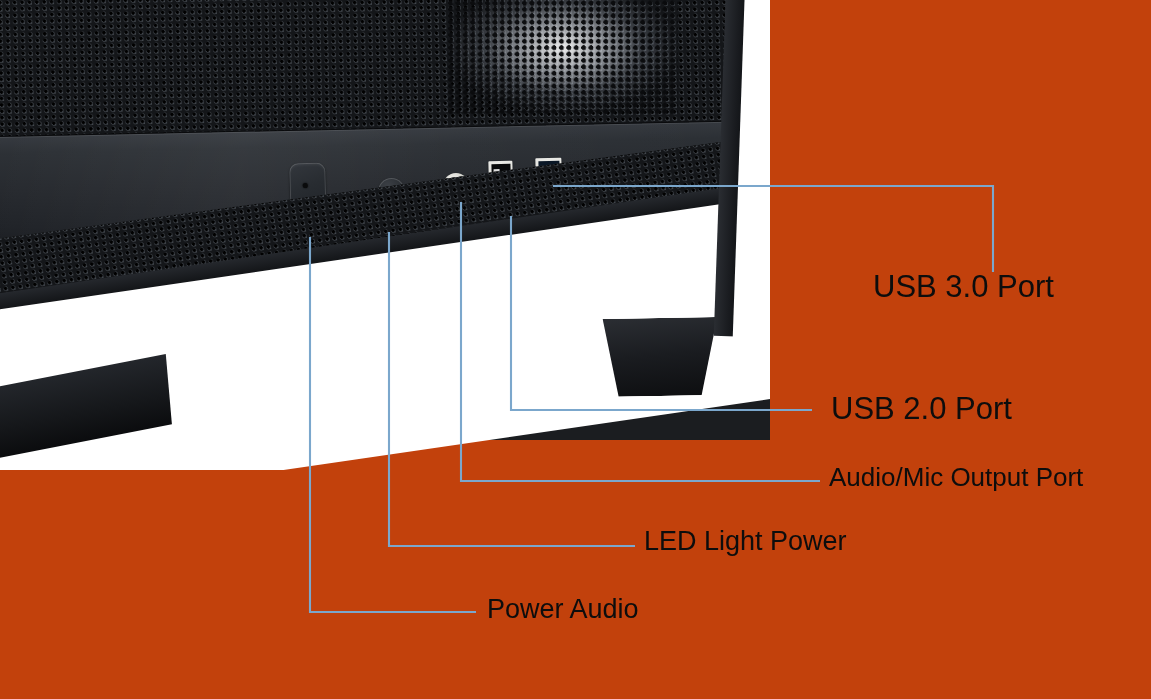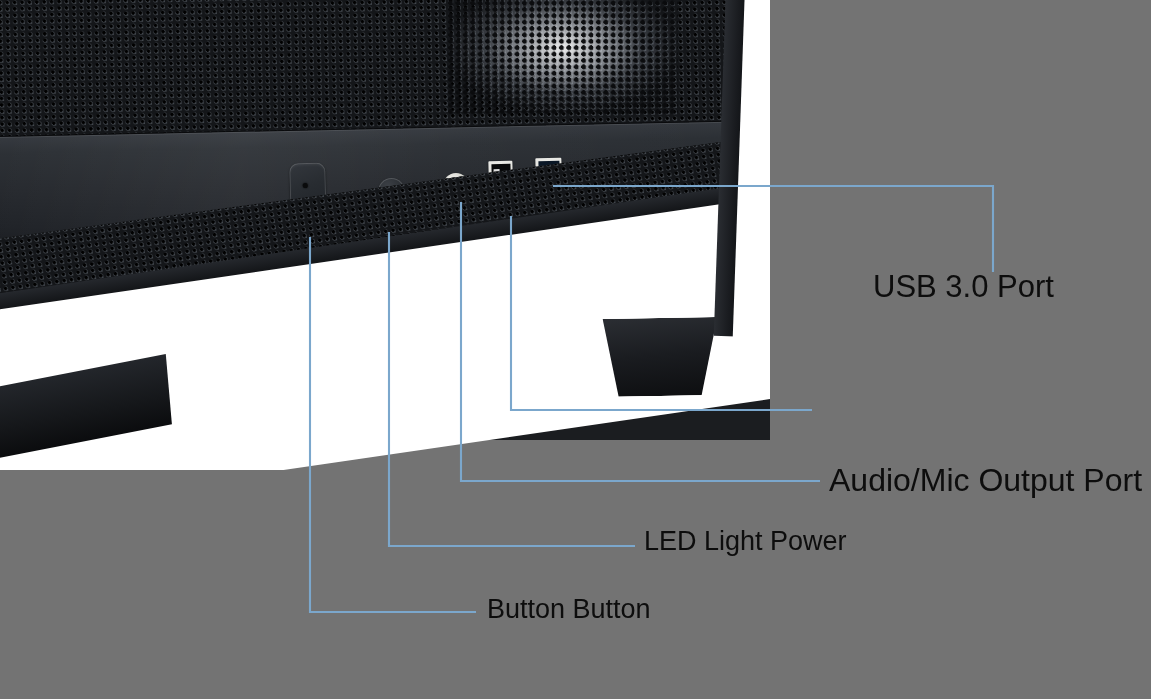--- a/index.html
+++ b/index.html
@@ -8,21 +8,21 @@
     padding: 0;
     background: #ffffff;
   }
   body {
     font-family: "Liberation Sans", sans-serif;
   }
   #stage {
     position: relative;
     width: 1151px;
     height: 699px;
-    background: #737373;
+    background: #c2410c;
     overflow: hidden;
   }
 
   
   #chassis {
     position: absolute;
     left: 0; top: 0;
     width: 770px;
     height: 470px;
     overflow: hidden;
@@ -322,21 +322,21 @@
   .callout-label {
     position: absolute;
     color: #0d0d0d;
     font-family: "Liberation Sans", sans-serif;
     font-weight: 400;
     white-space: nowrap;
     user-select: none;
   }
   #label-usb3  { left: 873px; top: 269px;  font-size: 31px; }
   #label-usb2  { left: 831px; top: 391px;  font-size: 31px; }
-  #label-audio { left: 829px; top: 462px;  font-size: 32px; }
+  #label-audio { left: 829px; top: 462px;  font-size: 26px; }
   #label-led   { left: 644px; top: 526px;  font-size: 27px; }
   #label-power { left: 487px; top: 594px;  font-size: 27px; }
 </style>
 </head>
 <body>
 
 <div id="stage">
 
   <div id="chassis">
     <div class="case-body"></div>
@@ -419,17 +419,18 @@
 
       <path d="M 461 202 L 461 481 L 820 481"></path>
 
       <path d="M 389 232 L 389 546 L 635 546"></path>
 
       <path d="M 310 237 L 310 612 L 476 612"></path>
     </g>
   </svg>
 
   <div class="callout-label" id="label-usb3">USB 3.0 Port</div>
+  <div class="callout-label" id="label-usb2">USB 2.0 Port</div>
   <div class="callout-label" id="label-audio">Audio/Mic Output Port</div>
   <div class="callout-label" id="label-led">LED Light Power</div>
-  <div class="callout-label" id="label-power">Button Button</div>
+  <div class="callout-label" id="label-power">Power Audio</div>
 
 </div>
 
 </body></html>

